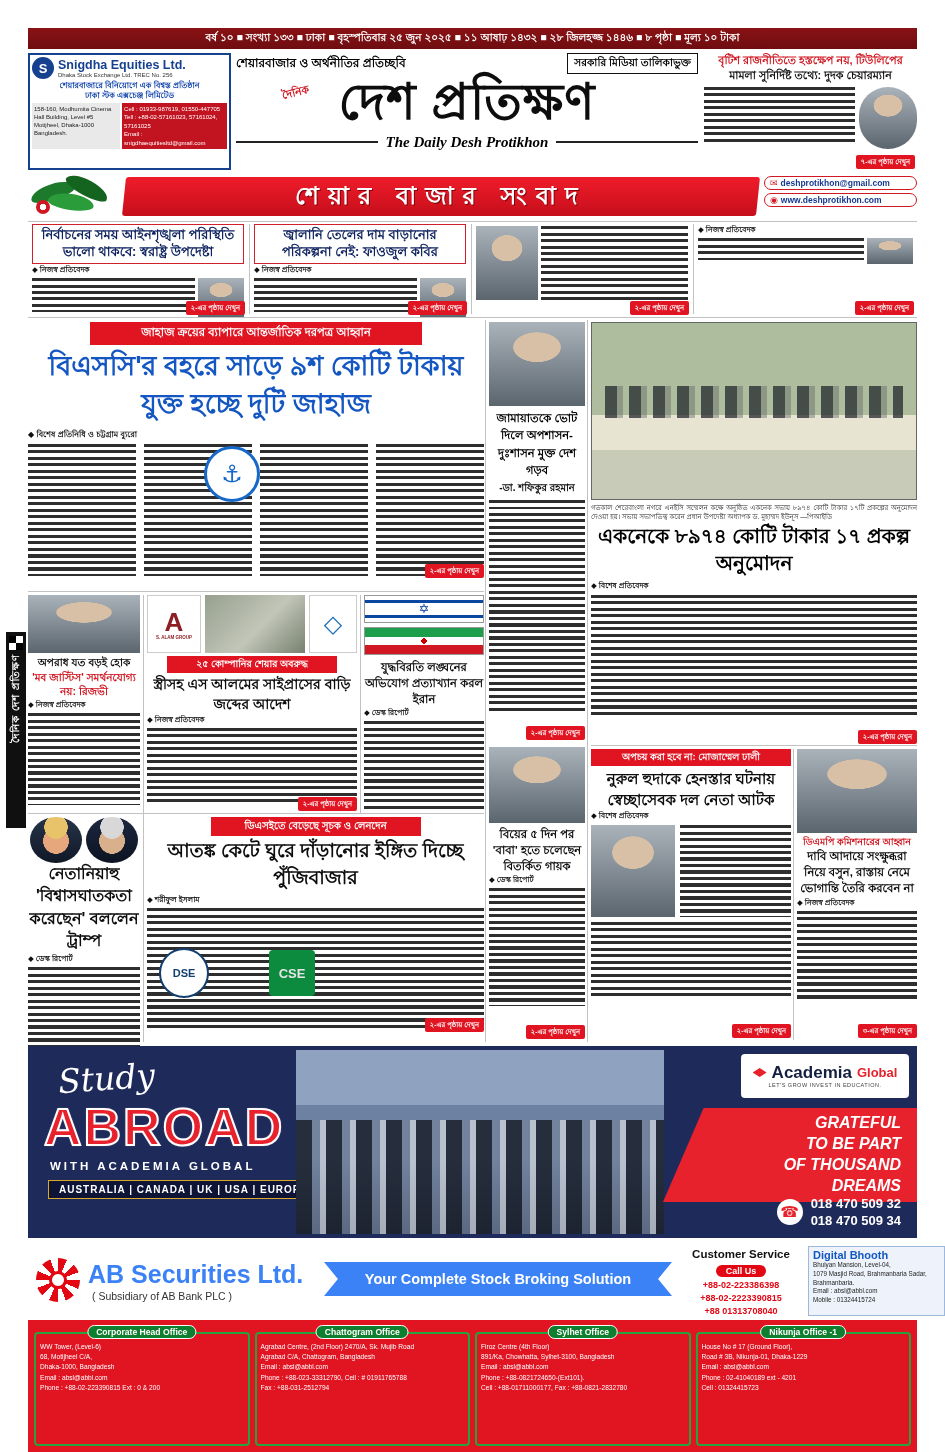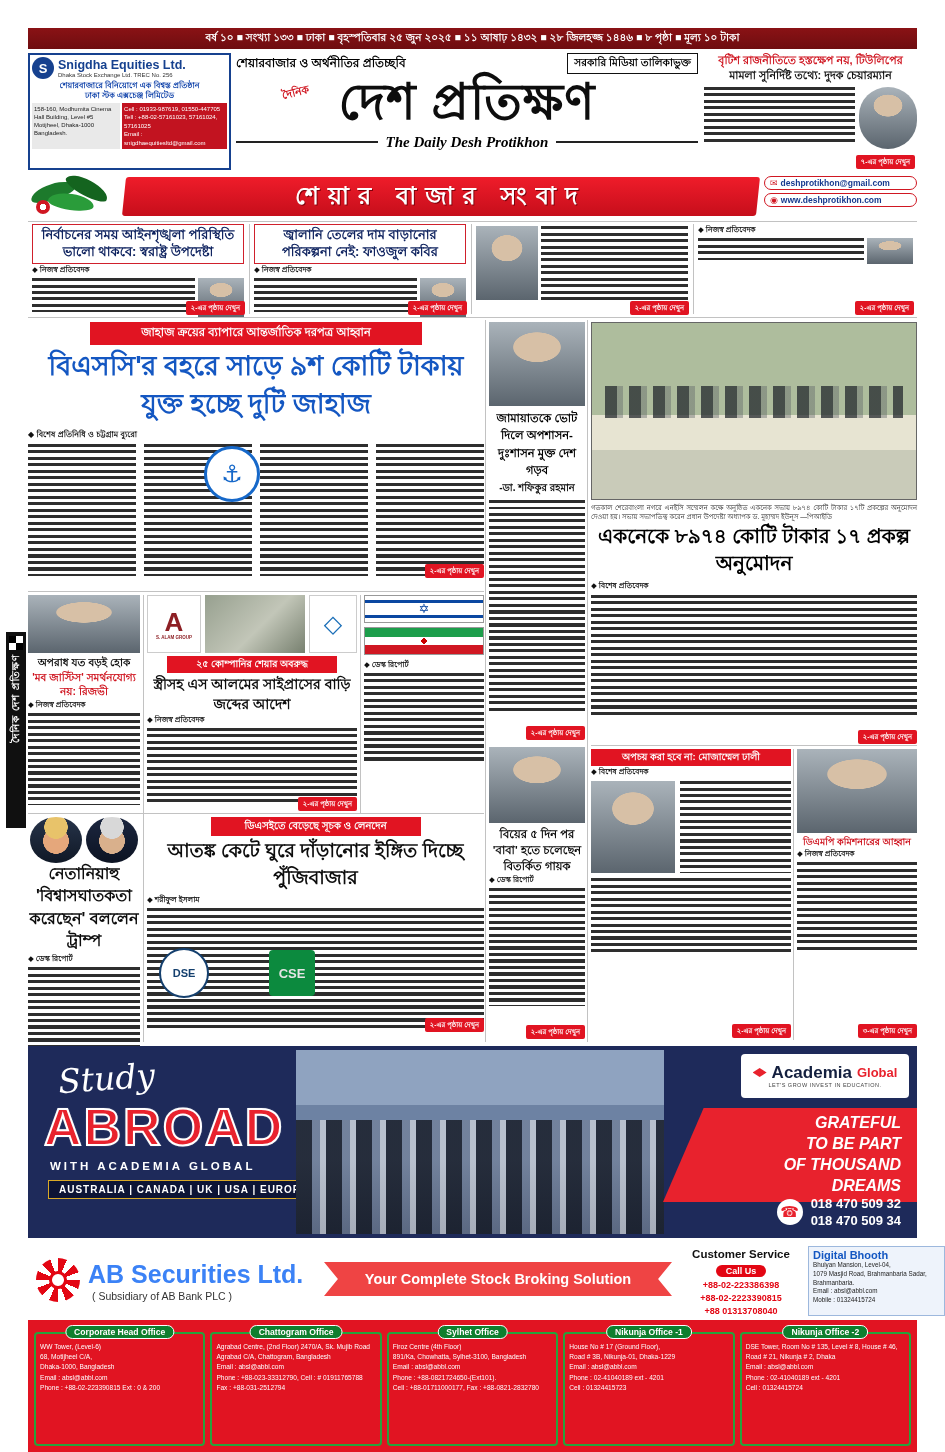--- a/index.html
+++ b/index.html
@@ -110,21 +110,21 @@
   .st-ribbon span{color:#fff;font-weight:900;font-size:16px;line-height:1.3;font-style:italic}
   .st-phone{position:absolute;right:16px;bottom:8px;display:flex;align-items:center;gap:8px}
   .st-phone .ic{width:26px;height:26px;border-radius:50%;background:#fff;color:#e8222d;display:flex;align-items:center;justify-content:center;font-size:15px}
   .st-nums{color:#fff;font-weight:900;font-size:13px;line-height:1.35}
   
   .abhead{background:#fff;position:relative}
   .ab-logo{position:absolute;left:8px;top:14px;width:44px;height:44px;border-radius:50%;background:repeating-conic-gradient(#e30613 0 24deg,#fff 24deg 45deg)}
   .ab-logo::after{content:"";position:absolute;inset:30%;border-radius:50%;background:#fff;border:3px solid #e30613}
   .ab-name{position:absolute;left:60px;top:16px;font-size:25px;font-weight:900;color:#3b82f6}
   .ab-sub{position:absolute;left:64px;top:46px;font-size:10.5px;color:#333}
-  .ab-ribbon{position:absolute;left:296px;top:18px;width:348px;height:34px;background:#ef4444;color:#fff;font-weight:bold;font-size:14.5px;display:flex;align-items:center;justify-content:center;clip-path:polygon(0 0,100% 0,96% 50%,100% 100%,0 100%,4% 50%);box-shadow:0 6px 0 -2px #1e2a5a}
+  .ab-ribbon{position:absolute;left:296px;top:18px;width:348px;height:34px;background:#3b82f6;color:#fff;font-weight:bold;font-size:14.5px;display:flex;align-items:center;justify-content:center;clip-path:polygon(0 0,100% 0,96% 50%,100% 100%,0 100%,4% 50%);box-shadow:0 6px 0 -2px #1e2a5a}
   .ab-cs{position:absolute;left:652px;top:4px;width:122px;text-align:center}
   .ab-cs .t{font-size:11.5px;font-weight:900;color:#111}
   .ab-cs .c{display:inline-block;background:#e30613;color:#fff;font-size:9px;font-weight:bold;padding:1px 10px;border-radius:8px;margin:1px 0 2px}
   .ab-cs .p{font-size:9px;font-weight:900;color:#e30613;line-height:1.45}
   .ab-db{position:absolute;left:780px;top:2px;width:137px;height:70px;background:#eef3fb;border:1px solid #9db8dd;padding:2px 4px}
   .ab-db .t{font-size:11px;font-weight:900;color:#1457c2}
   .ab-db .b{font-size:6.3px;color:#222;line-height:1.4}
   .abfoot{background:#e11422;display:flex;gap:5px;padding:12px 6px 6px}
   .office{flex:1;border:2px solid #27a23c;border-radius:4px;position:relative;padding:8px 4px 2px}
   .otitle{position:absolute;left:50%;top:-9px;transform:translateX(-50%);background:#0e7f2e;color:#fff;font-size:8.6px;font-weight:900;white-space:nowrap;padding:1px 8px;border-radius:8px;border:1px solid #fff}
@@ -317,20 +317,21 @@
       <div class="greek" style="height:74px"></div>
     </div>
     <div class="tag" style="right:0;bottom:0">২-এর পৃষ্ঠায় দেখুন</div>
   </div>
 
   <div class="abs rule-v" style="left:360px;top:595px;width:1px;height:218px"></div>
 
   <div class="abs" style="left:364px;top:595px;width:120px;height:216px">
     <div class="flag fl-il"></div>
     <div class="flag fl-ir"></div>
+    <div class="sm-hl" style="font-size:11.5px">যুদ্ধবিরতি লঙ্ঘনের অভিযোগ প্রত্যাখ্যান করল ইরান</div>
     <div class="by">◆ ডেস্ক রিপোর্ট</div>
     <div class="greek" style="height:88px;margin-top:2px"></div>
   </div>
 
   <div class="abs rule-h" style="left:28px;top:813px;width:456px;height:1px"></div>
 
   <div class="abs" style="left:28px;top:817px;width:112px;height:224px">
     <div style="display:flex;gap:4px;justify-content:center">
       <div class="tp tp1"></div>
       <div class="tp tp2"></div>
@@ -359,34 +360,36 @@
     <div class="sm-hl" style="font-size:11.5px;margin-top:3px">বিয়ের ৫ দিন পর 'বাবা' হতে চলেছেন বিতর্কিত গায়ক</div>
     <div class="by">◆ ডেস্ক রিপোর্ট</div>
     <div class="greek" style="height:118px;margin-top:2px"></div>
     <div class="tag" style="right:0;bottom:2px">২-এর পৃষ্ঠায় দেখুন</div>
   </div>
 
   <div class="abs rule-h" style="left:591px;top:745px;width:326px;height:1px"></div>
 
   <div class="abs" style="left:591px;top:749px;width:200px;height:291px">
     <div class="kick" style="font-size:9.5px;padding:1px 0">অপচয় করা হবে না: মোজাম্মেল ঢালী</div>
+    <div class="sm-hl" style="font-size:15px;margin-top:2px">নুরুল হুদাকে হেনস্তার ঘটনায় স্বেচ্ছাসেবক দল নেতা আটক</div>
     <div class="by">◆ বিশেষ প্রতিবেদক</div>
     <div style="display:flex;gap:5px;margin-top:3px">
       <div class="pp" style="width:84px;height:92px;flex:none"></div>
       <div class="greek" style="flex:1;height:92px"></div>
     </div>
     <div class="greek" style="height:74px;margin-top:5px"></div>
     <div class="tag" style="right:0;bottom:2px">২-এর পৃষ্ঠায় দেখুন</div>
   </div>
 
   <div class="abs rule-v" style="left:793px;top:749px;width:1px;height:291px"></div>
 
   <div class="abs" style="left:797px;top:749px;width:120px;height:291px">
     <div class="pp" style="height:84px"></div>
     <div class="sm-hl red" style="font-size:9.5px;margin-top:2px">ডিএমপি কমিশনারের আহ্বান</div>
+    <div class="sm-hl" style="font-size:11.5px">দাবি আদায়ে সংক্ষুব্ধরা নিয়ে বসুন, রাস্তায় নেমে ভোগান্তি তৈরি করবেন না</div>
     <div class="by">◆ নিজস্ব প্রতিবেদক</div>
     <div class="greek" style="height:88px;margin-top:2px"></div>
     <div class="tag" style="right:0;bottom:2px">৩-এর পৃষ্ঠায় দেখুন</div>
   </div>
 
   <div class="abs study" style="left:28px;top:1046px;width:889px;height:192px">
     <div class="st-study">Study</div>
     <div class="st-abroad">ABROAD</div>
     <div class="st-with">WITH ACADEMIA GLOBAL</div>
     <div class="st-countries">AUSTRALIA | CANADA | UK | USA | EUROPE</div>
@@ -464,27 +467,20 @@
 Cell : +88-01711000177, Fax : +88-0821-2832780</div>
     </div>
     <div class="office">
       <div class="otitle">Nikunja Office -1</div>
       <div class="obody pre">House No # 17 (Ground Floor),
 Road # 3B, Nikunja-01, Dhaka-1229
 Email : absl@abbl.com
 Phone : 02-41040189 ext - 4201
 Cell : 01324415723</div>
     </div>
-    <div class="office">
-      <div class="otitle">Nikunja Office -2</div>
-      <div class="obody pre">DSE Tower, Room No # 135, Level # 8, House # 46, Road # 21, Nikunja # 2, Dhaka
-Email : absl@abbl.com
-Phone : 02-41040189 ext - 4201
-Cell : 01324415724</div>
-    </div>
   </div>
 
   <div class="abs vstrip" style="left:6px;top:632px;width:20px;height:196px">
     <div class="v-qr"></div>
     <div class="v-txt">দৈনিক দেশ প্রতিক্ষণ</div>
   </div>
 
 </div>
 
 </body></html>

